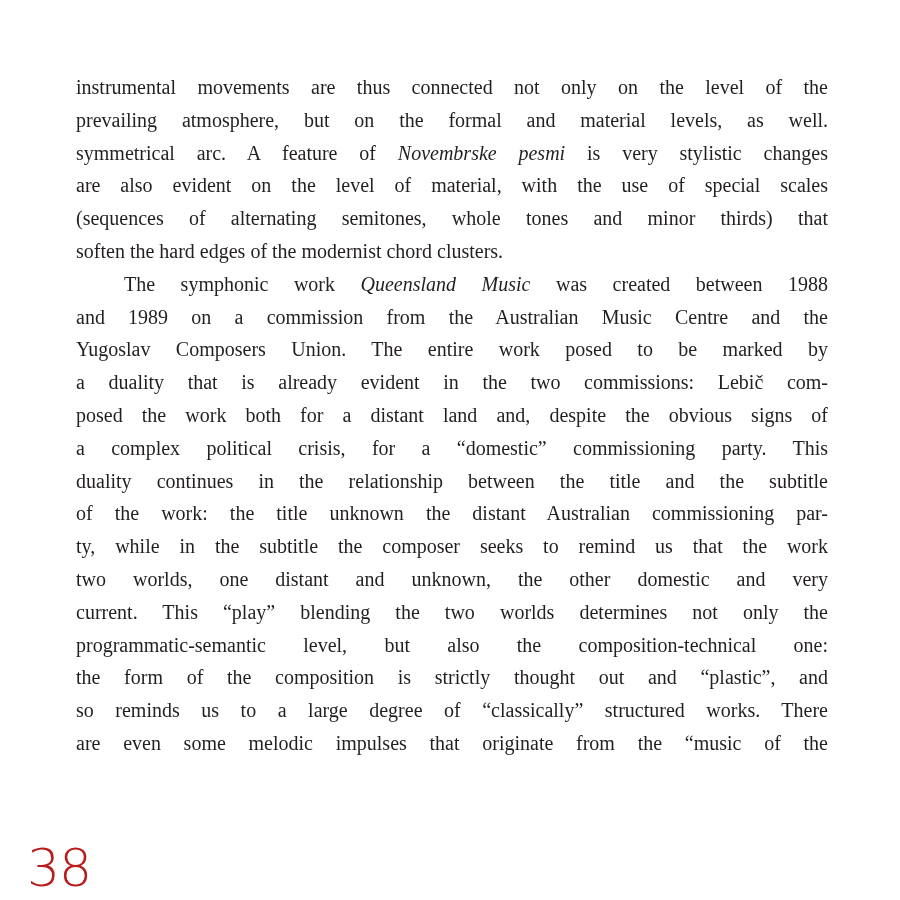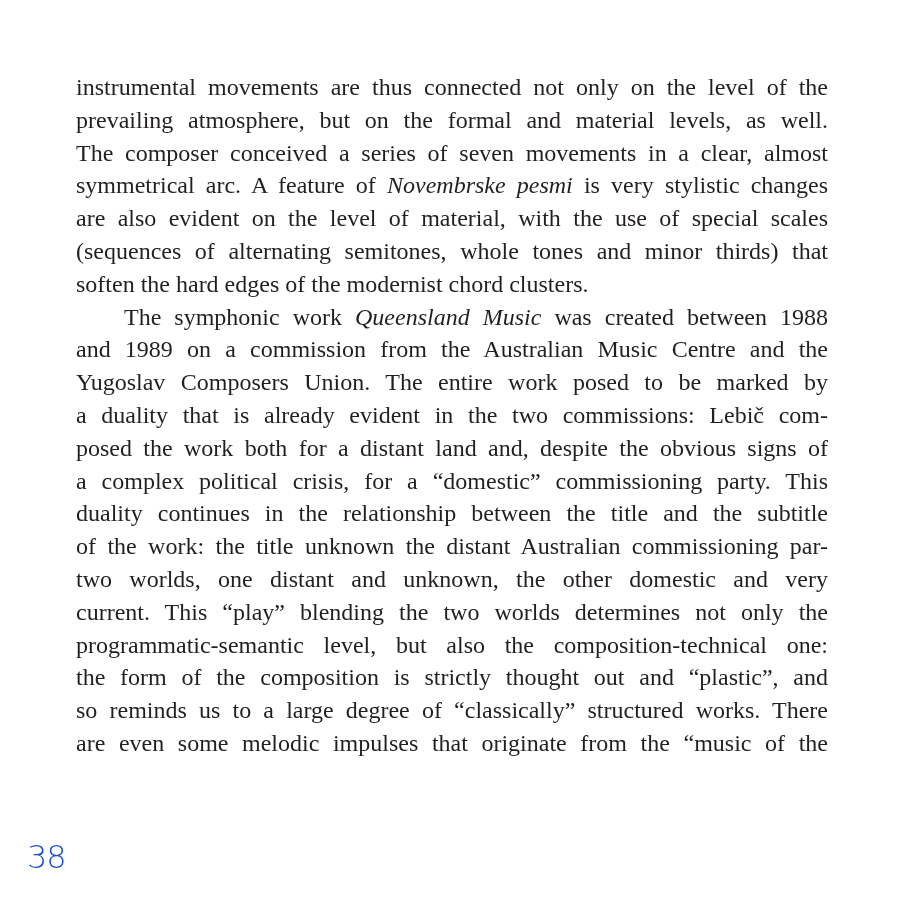--- a/index.html
+++ b/index.html
@@ -3,66 +3,66 @@
 <meta charset="utf-8">
 <style>
   html, body { margin: 0; padding: 0; background: #ffffff; }
   body { width: 900px; height: 900px; position: relative; overflow: hidden; }
   .page-text {
     position: absolute;
     left: 76px;
     top: 71px;
     width: 752px;
     font-family: "Liberation Serif", "DejaVu Serif", serif;
-    font-size: 24px;
+    font-size: 20px;
     line-height: 32.8px;
     color: #231f20;
   }
   .line {
     display: block;
     white-space: nowrap;
     text-align: justify;
     text-align-last: justify;
     height: 32.8px;
   }
   .line.last { text-align-last: left; }
   .line.indent { padding-left: 48px; }
   .it { font-style: italic; }
   .page-number {
     position: absolute;
     left: 27px;
     top: 838px;
     font-family: "DejaVu Sans", "Liberation Sans", sans-serif;
     font-weight: 200;
-    font-size: 32px;
-    color: #1d4ed8;
+    font-size: 52px;
+    color: #b91c1c;
     letter-spacing: -1px;
   }
 </style>
 </head>
 <body>
 
 <div class="page-text">
 
   <span class="line"><span>instrumental movements are thus connected not only on the level of the</span></span>
   <span class="line"><span>prevailing atmosphere, but on the formal and material levels, as well.</span></span>
-  <span class="line"><span>The composer conceived a series of seven movements in a clear, almost</span></span>
   <span class="line"><span>symmetrical arc. A feature of </span><span class="it">Novembrske pesmi</span><span> is very stylistic changes</span></span>
   <span class="line"><span>are also evident on the level of material, with the use of special scales</span></span>
   <span class="line"><span>(sequences of alternating semitones, whole tones and minor thirds) that</span></span>
   <span class="line last"><span>soften the hard edges of the modernist chord clusters.</span></span>
 
   <span class="line indent"><span>The symphonic work </span><span class="it">Queensland Music</span><span> was created between 1988</span></span>
   <span class="line"><span>and 1989 on a commission from the Australian Music Centre and the</span></span>
   <span class="line"><span>Yugoslav Composers Union. The entire work posed to be marked by</span></span>
   <span class="line"><span>a duality that is already evident in the two commissions: Lebič com-</span></span>
   <span class="line"><span>posed the work both for a distant land and, despite the obvious signs of</span></span>
   <span class="line"><span>a complex political crisis, for a “domestic” commissioning party. This</span></span>
   <span class="line"><span>duality continues in the relationship between the title and the subtitle</span></span>
   <span class="line"><span>of the work: the title unknown the distant Australian commissioning par-</span></span>
+  <span class="line"><span>ty, while in the subtitle the composer seeks to remind us that the work</span></span>
   <span class="line"><span>two worlds, one distant and unknown, the other domestic and very</span></span>
   <span class="line"><span>current. This “play” blending the two worlds determines not only the</span></span>
   <span class="line"><span>programmatic-semantic level, but also the composition-technical one:</span></span>
   <span class="line"><span>the form of the composition is strictly thought out and “plastic”, and</span></span>
   <span class="line"><span>so reminds us to a large degree of “classically” structured works. There</span></span>
   <span class="line"><span>are even some melodic impulses that originate from the “music of the</span></span>
 </div>
 
 <div class="page-number">38</div>
 

